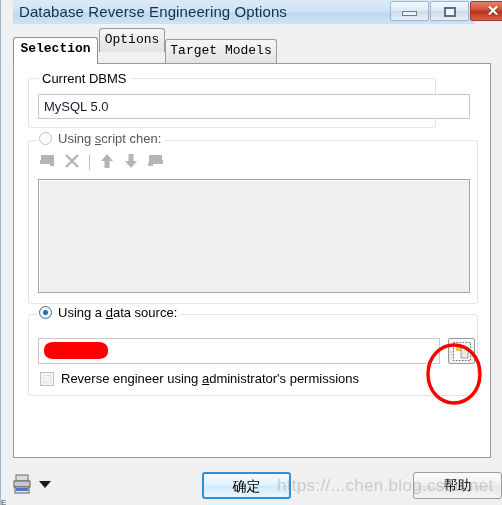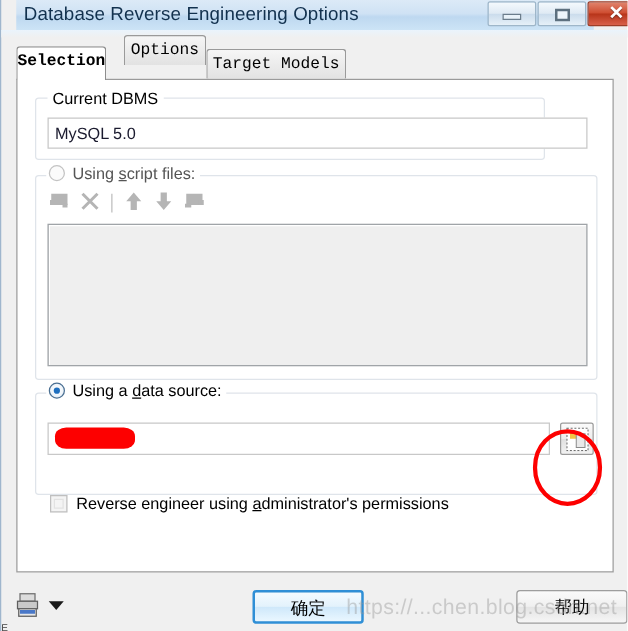--- a/index.html
+++ b/index.html
@@ -108,21 +108,21 @@
     font-size: 13px;
     color: #000;
     text-align: center;
     border: 1px solid #9a9a9a;
     border-bottom: none;
     border-radius: 3px 3px 0 0;
     padding-top: 3px;
   }
   #tab-selection {
     left: 12px; top: 37px;
-    width: 72px; height: 27px;
+    width: 85px; height: 27px;
     background: #ffffff;
     border-color: #8d8d8d;
     z-index: 4;
     font-weight: bold;
   }
   #tab-options {
     left: 98px; top: 28px; width: 66px;
     background: linear-gradient(to bottom, #f6f6f6, #e2e2e2);
     z-index: 2;
   }
@@ -244,21 +244,20 @@
   .underline { text-decoration: underline; }
 
   #radio-script { left: 8px; top: -10px; background: #ffffff; padding: 0 4px 0 2px; }
   #radio-datasource { left: 8px; top: -10px; background: #ffffff; padding: 0 4px 0 2px; }
 
   #check-admin {
     position: absolute;
     left: 11px; top: 56px;
     display: flex; align-items: center;
     white-space: nowrap;
-    margin-top: 24px;
   }
   .checkbox {
     width: 14px; height: 14px;
     box-sizing: border-box;
     border: 1px solid #bfbfbf;
     background: #f4f4f4;
     margin-right: 7px;
     flex: none;
     position: relative;
   }
@@ -407,21 +406,21 @@
   <div id="tabpage">
 
     <div class="group" id="group-dbms">
       <div class="group-label">Current DBMS</div>
       <div class="textbox" id="dbms-value">MySQL 5.0</div>
     </div>
 
     <div class="group" id="group-script">
       <div class="group-label with-ctrl radio-row" id="radio-script">
         <span class="radio disabled"></span>
-        <span class="radio-label dim"><span>Using </span><span class="underline">s</span><span>cript files:</span></span>
+        <span class="radio-label dim"><span>Using </span><span class="underline">s</span><span>cript chen:</span></span>
       </div>
 
       <div id="script-toolbar">
         <div class="tool">
           <svg width="17" height="16" viewBox="0 0 17 16">
             <rect x="1" y="2" width="13" height="9" fill="#b5b5b5"></rect>
             <rect x="0" y="7" width="4" height="4" fill="#b5b5b5"></rect>
             <rect x="10" y="10" width="4" height="3" fill="#b5b5b5"></rect>
           </svg>
         </div>

